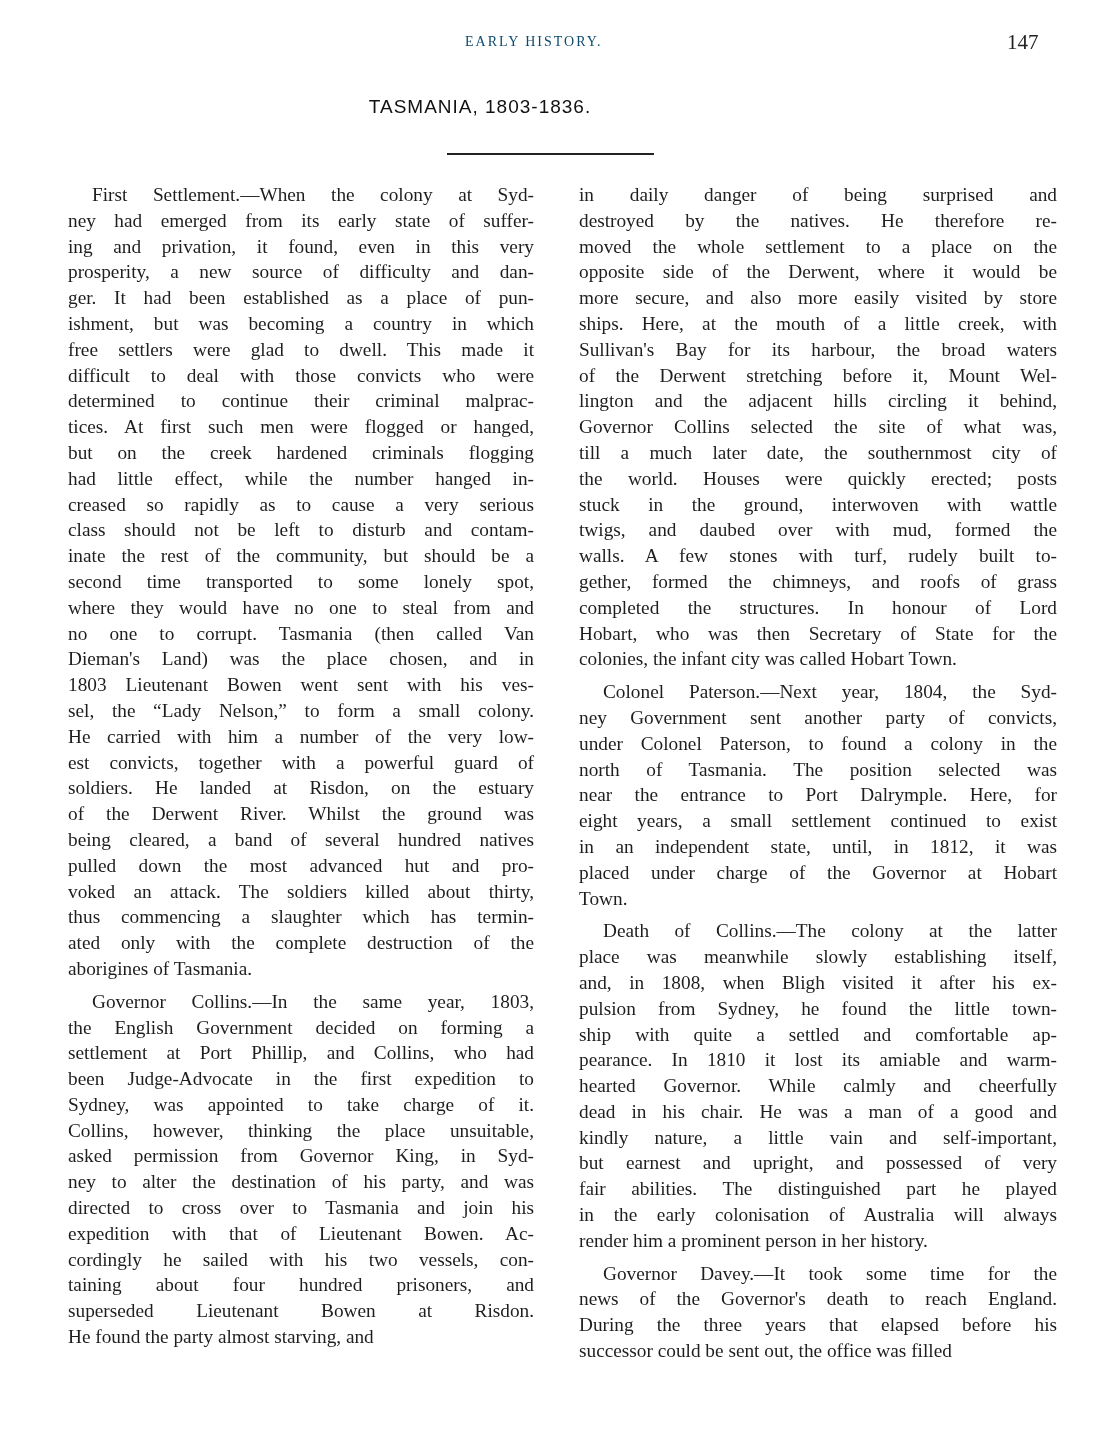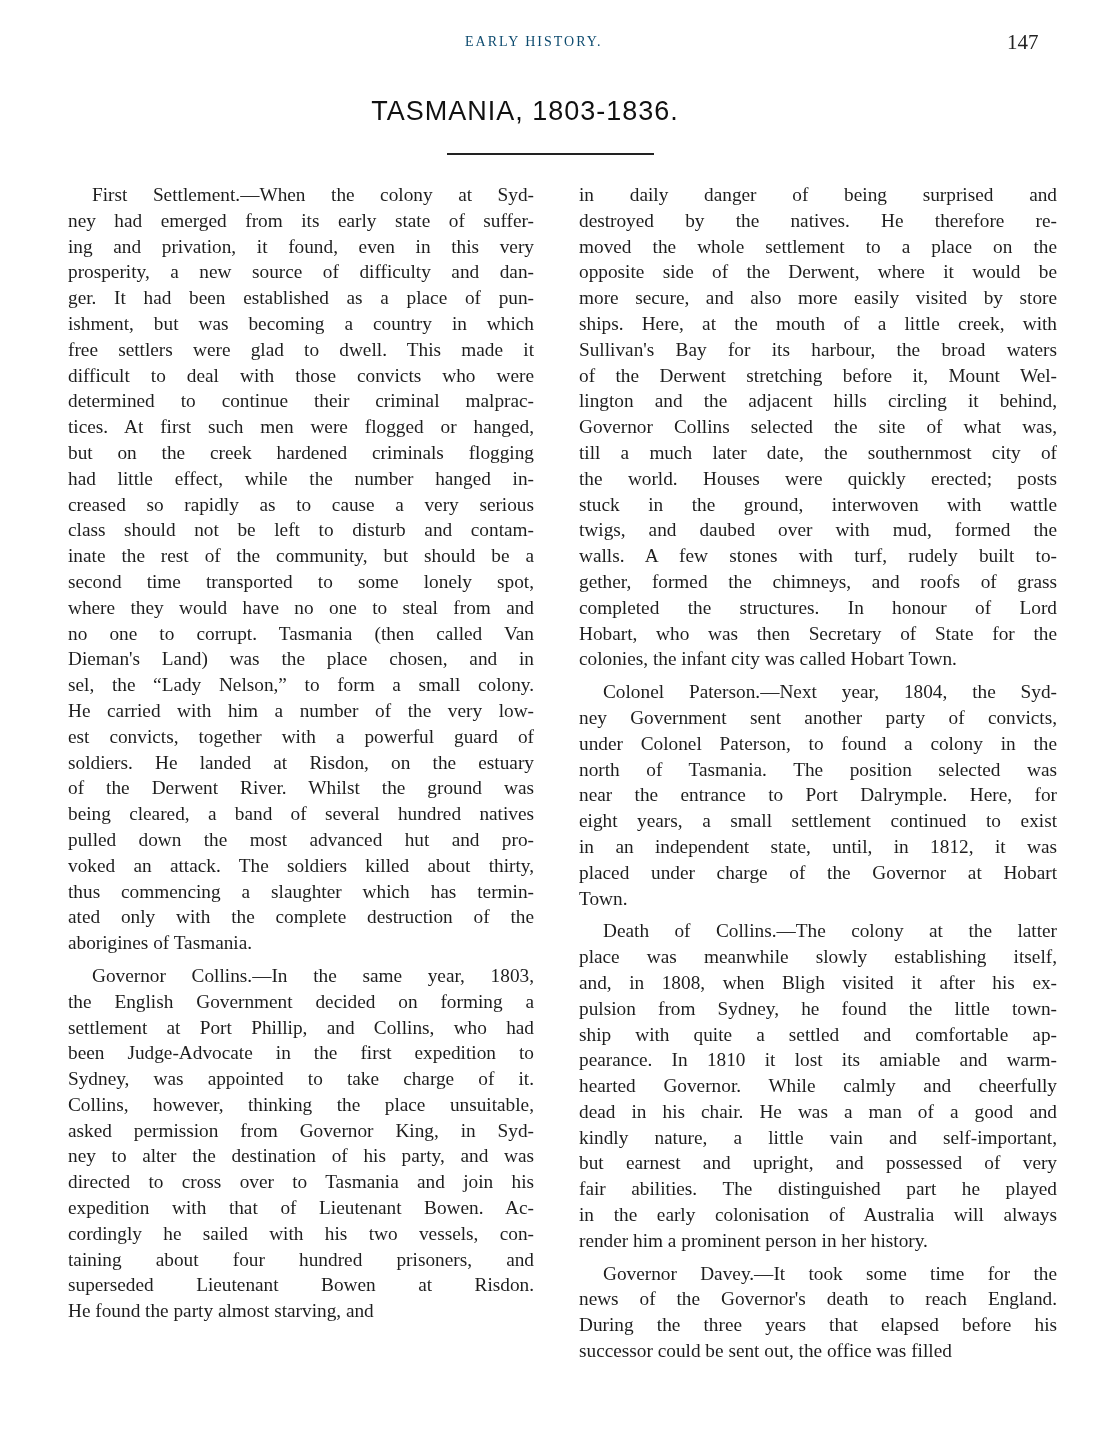--- a/index.html
+++ b/index.html
@@ -1,20 +1,20 @@
 <!DOCTYPE html>
 <html><head>
 <meta charset="utf-8">
 <style>
   html, body { margin: 0; padding: 0; background: #ffffff; }
   body { width: 1114px; height: 1434px; position: relative; overflow: hidden; color: #1a1a1a; }
   .running-head { position: absolute; top: 34px; left: 0; width: 1114px; }
   .running-title { position: absolute; left: 465px; top: 0; font-family: "Liberation Serif", serif; font-size: 14px; letter-spacing: 2px; color: #0c4a6e; }
   .page-number { position: absolute; left: 1007px; top: -4px; font-family: "Liberation Serif", serif; font-size: 21px; color: #222; }
-  .title { position: absolute; top: 96px; left: 0; width: 960px; text-align: center; font-family: "Liberation Sans", sans-serif; font-size: 27px; letter-spacing: 1px; color: #111; padding-left: 45px; }
+  .title { position: absolute; top: 96px; left: 0; width: 960px; text-align: center; font-family: "Liberation Sans", sans-serif; font-size: 19px; letter-spacing: 1px; color: #111; }
   .rule { position: absolute; top: 153px; left: 447px; width: 207px; height: 2px; background: #222; }
   .column { position: absolute; top: 182px; width: 466px; font-family: "Liberation Serif", serif; font-size: 19.3px; color: #1e1e1e; }
   .col-left { left: 68px; }
   .col-right { left: 579px; width: 478px; }
   .line { display: block; height: 25.8px; line-height: 25.8px; text-align: justify; text-align-last: justify; white-space: nowrap; overflow: visible; }
   .line.last { text-align-last: left; }
   .line.indent { padding-left: 24px; }
   .para-gap { height: 7px; }
   .heading { }
 </style>
@@ -43,20 +43,21 @@
       <span class="line"><span>tices.  At first such men were flogged or hanged,</span></span>
       <span class="line"><span>but on the creek hardened criminals flogging</span></span>
       <span class="line"><span>had little effect, while the number hanged in-</span></span>
       <span class="line"><span>creased so rapidly as to cause a very serious</span></span>
       <span class="line"><span>class should not be left to disturb and contam-</span></span>
       <span class="line"><span>inate the rest of the community, but should be a</span></span>
       <span class="line"><span>second time transported to some lonely spot,</span></span>
       <span class="line"><span>where they would have no one to steal from and</span></span>
       <span class="line"><span>no one to corrupt.  Tasmania (then called Van</span></span>
       <span class="line"><span>Dieman's Land) was the place chosen, and in</span></span>
+      <span class="line"><span>1803 Lieutenant Bowen went sent with his ves-</span></span>
       <span class="line"><span>sel, the “Lady Nelson,” to form a small colony.</span></span>
       <span class="line"><span>He carried with him a number of the very low-</span></span>
       <span class="line"><span>est convicts, together with a powerful guard of</span></span>
       <span class="line"><span>soldiers.  He landed at Risdon, on the estuary</span></span>
       <span class="line"><span>of the Derwent River.  Whilst the ground was</span></span>
       <span class="line"><span>being cleared, a band of several hundred natives</span></span>
       <span class="line"><span>pulled down the most advanced hut and pro-</span></span>
       <span class="line"><span>voked an attack.  The soldiers killed about thirty,</span></span>
       <span class="line"><span>thus commencing a slaughter which has termin-</span></span>
       <span class="line"><span>ated only with the complete destruction of the</span></span>

